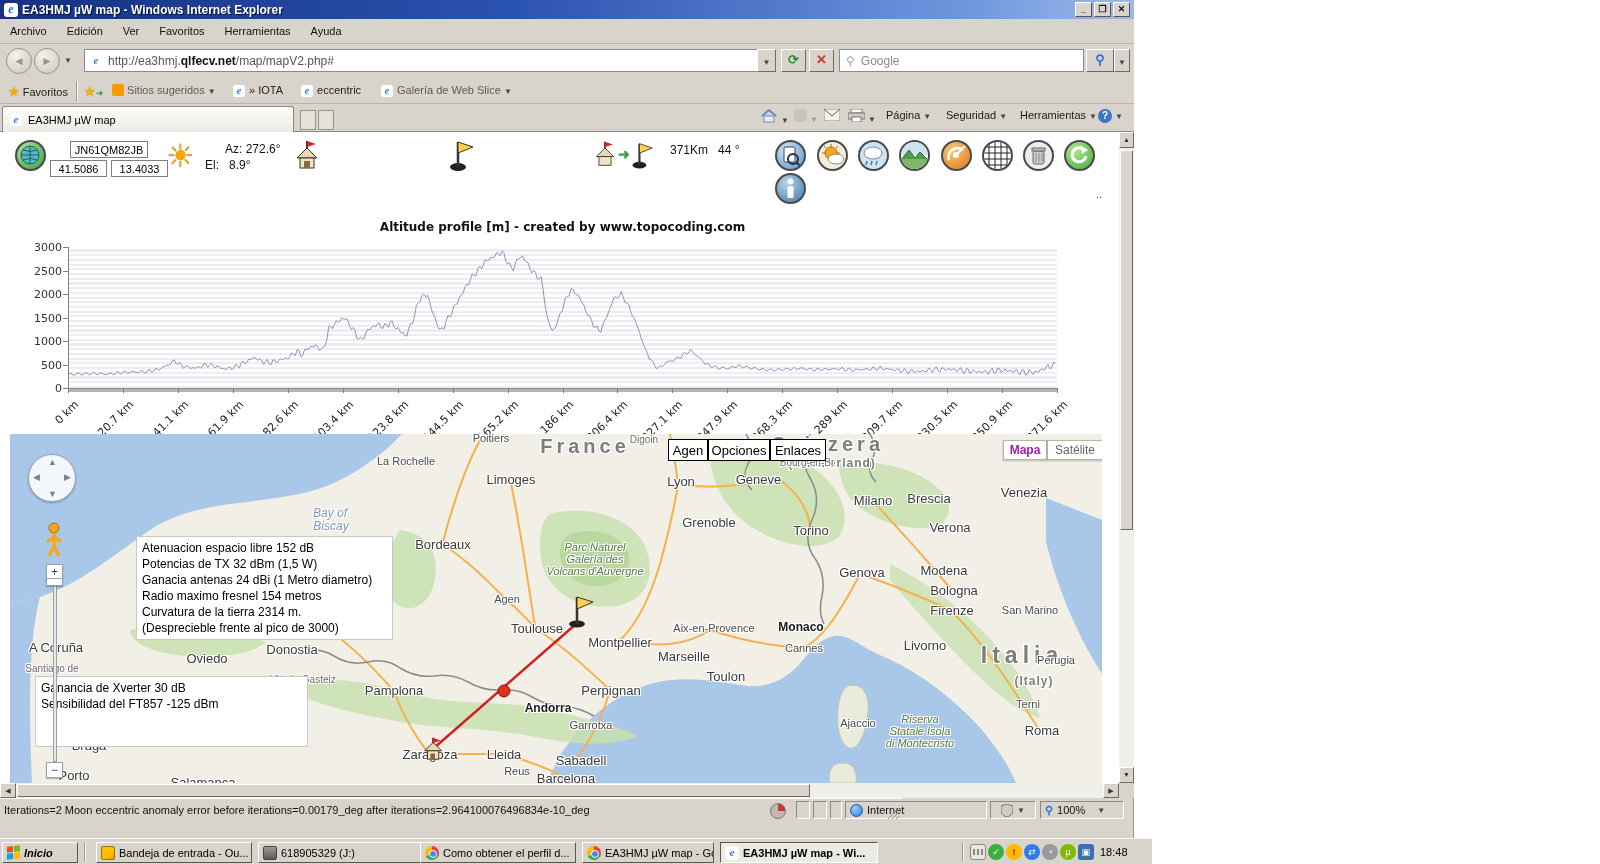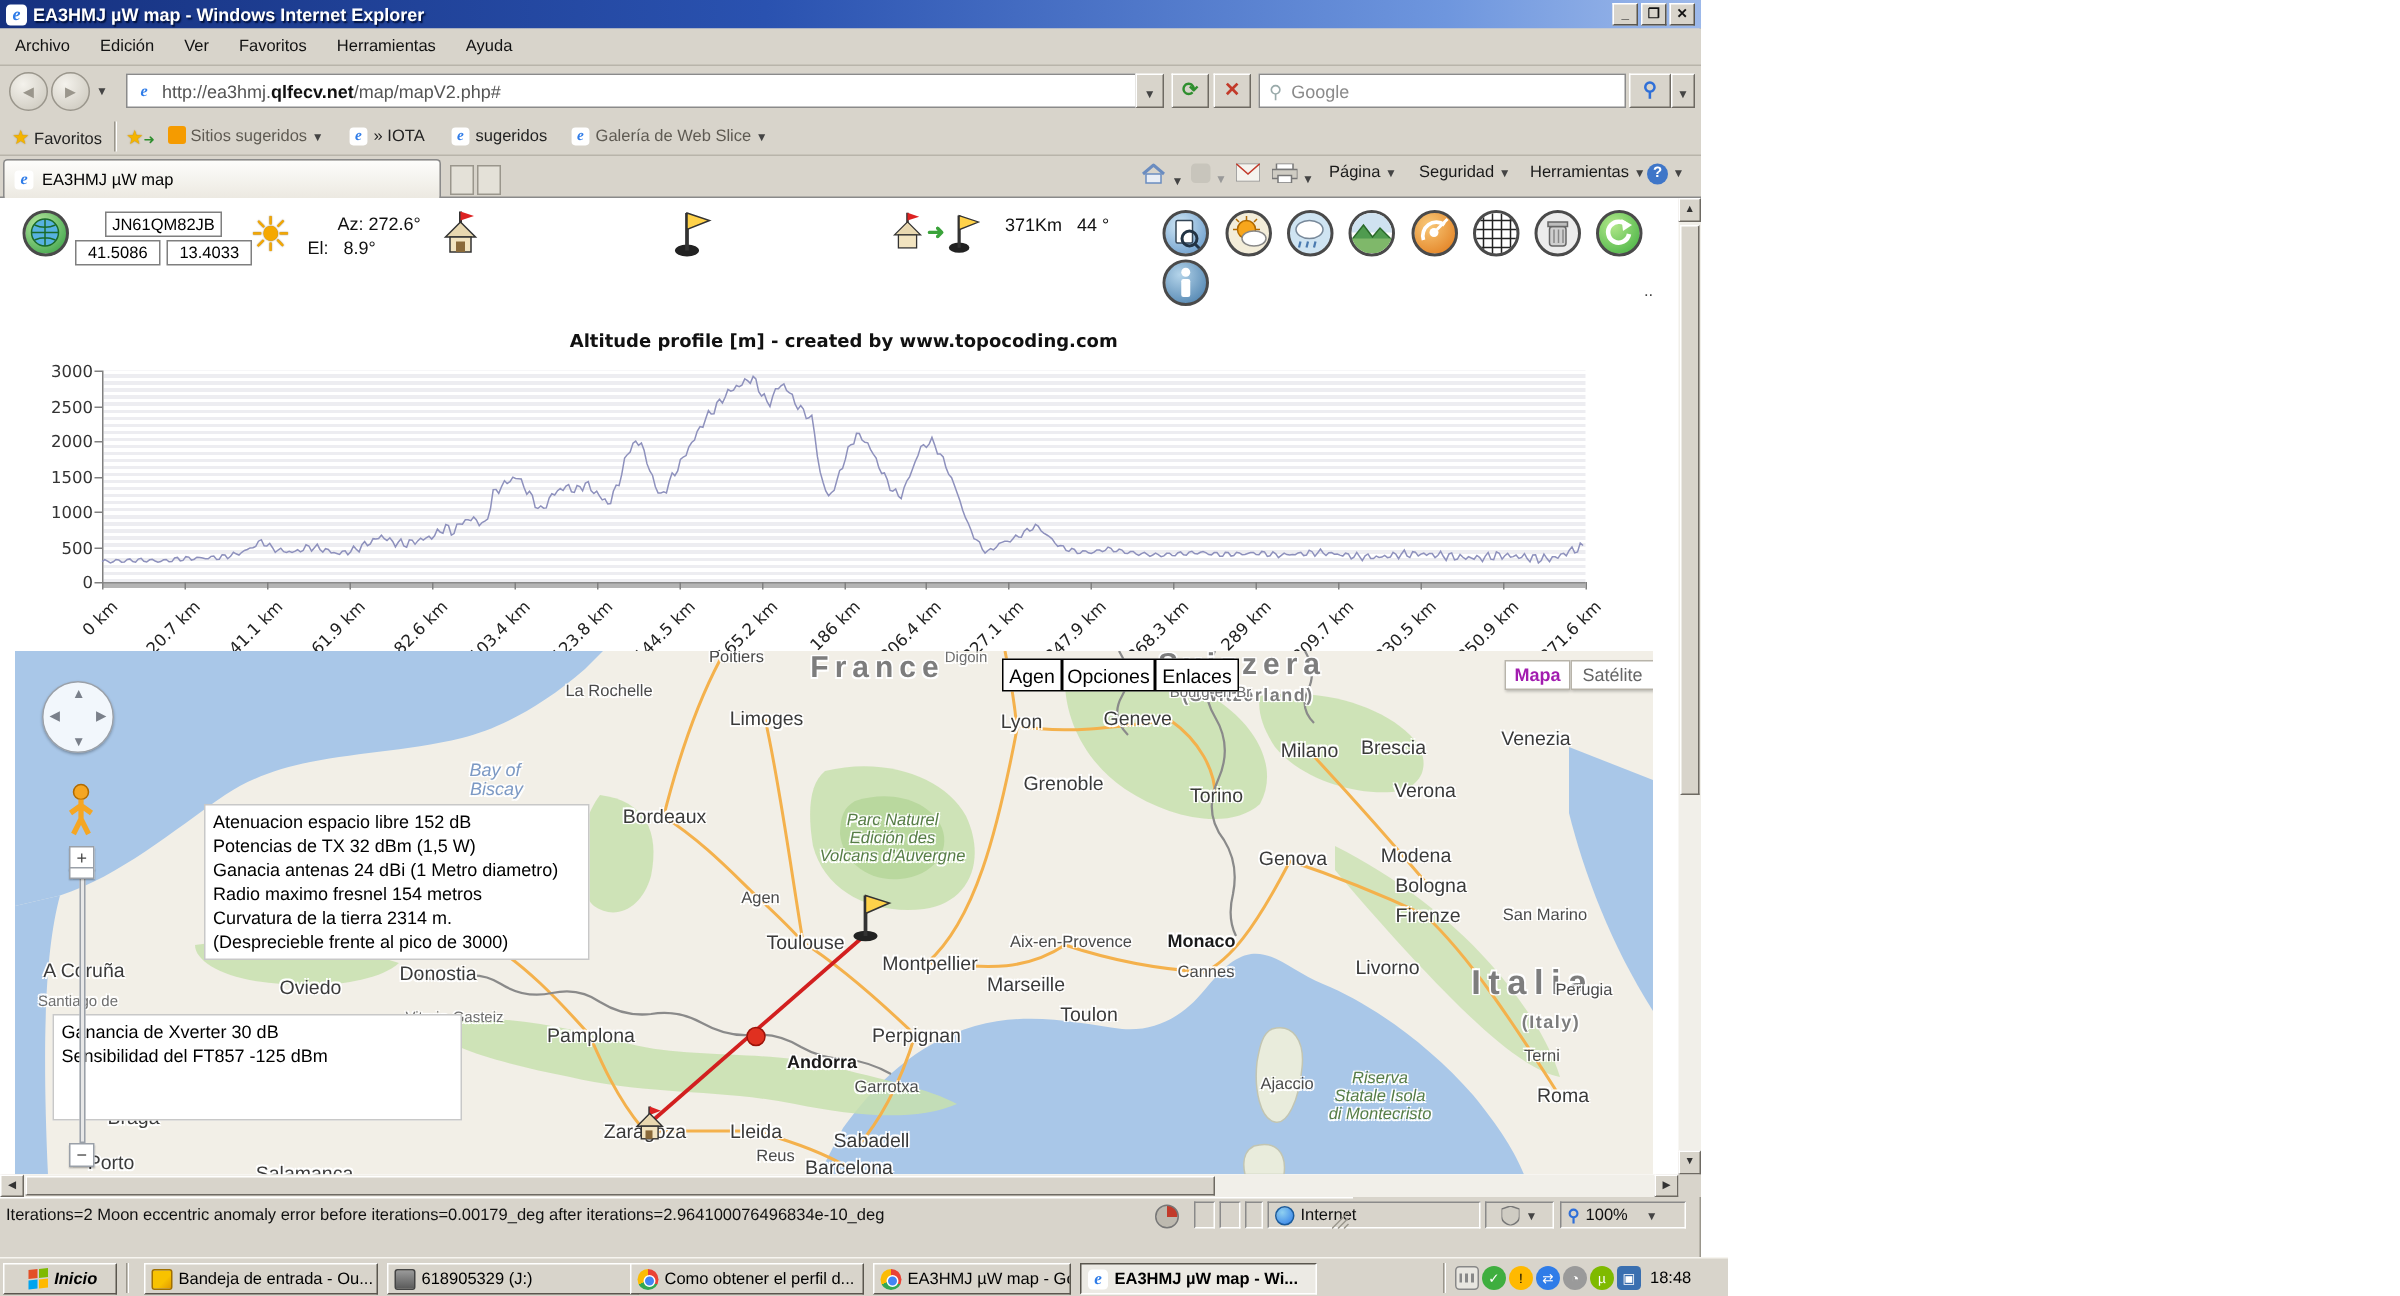--- a/index.html
+++ b/index.html
@@ -47,21 +47,21 @@
   .corner { position:absolute; left:1119px; top:651px; width:15px; height:15px; background:#d8d4cb; }
   .sbtn { position:absolute; background:#d8d4cb; border:1px solid; border-color:#fff #6e6a63 #6e6a63 #fff; color:#333; font-size:7px; text-align:center; }
   .sthumb { position:absolute; background:#d8d4cb; border:1px solid; border-color:#fff #6e6a63 #6e6a63 #fff; }
   .statusbar { position:absolute; left:0; top:798px; width:902px; height:24px; background:#d8d4cb; border-top:1px solid #fff; font-size:11px; color:#111; }
   .scell { position:absolute; top:2px; height:18px; border:1px solid; border-color:#8a8a8a #fff #fff #8a8a8a; display:flex; align-items:center; padding:0 4px; gap:4px; }
 
   
   .taskbar { position:absolute; left:0; top:838px; width:1152px; height:26px; background:#d8d4cb; border-top:1px solid #f7f5f0; }
   .startbtn { position:absolute; left:2px; top:3px; width:76px; height:21px; background:#d8d4cb;
     border:1px solid; border-color:#fff #5a564e #5a564e #fff; display:flex; align-items:center; gap:4px; padding-left:4px;
-    font-weight:bold; font-size:11px; font-style:italic;justify-content:center; }
+    font-weight:bold; font-size:11px; font-style:italic; }
   .winflag { display:grid; grid-template-columns:6px 6px; grid-template-rows:6px 6px; gap:1px; transform:skewY(-6deg); }
   .winflag i { display:block; }
   .taskbtn { position:absolute; top:3px; height:21px; background:#d8d4cb; border:1px solid; border-color:#fff #5a564e #5a564e #fff;
     display:flex; align-items:center; gap:4px; padding:0 4px; font-size:11px; white-space:nowrap; overflow:hidden; }
   .taskbtn.active { background:#eceae4; border-color:#5a564e #fff #fff #5a564e; font-weight:bold; }
   .ticon { width:14px; height:14px; flex:0 0 14px; border-radius:2px; }
   .chromeicon { border-radius:50%; background:conic-gradient(#ea4335 0 120deg,#34a853 120deg 240deg,#fbbc05 240deg 360deg); position:relative; }
   .chromeicon::after { content:""; position:absolute; left:4px; top:4px; width:6px; height:6px; border-radius:50%; background:#4285f4; border:1px solid #fff; }
   .trayicon { position:absolute; top:5px; width:16px; height:16px; border-radius:3px; font-size:9px; color:#fff; text-align:center; line-height:16px; }
   .vsep { position:absolute; top:3px; width:2px; height:20px; border-left:1px solid #9a968c; border-right:1px solid #fff; }
@@ -150,21 +150,21 @@
       <span class="sqbtn" style="left:1086px;width:28px;color:#2f6fd8;font-weight:bold;line-height:20px;">⚲</span>
       <span class="sqbtn" style="left:1114px;width:16px;line-height:21px;"><span class="caret">▼</span></span>
     </div>
 
     <div class="favbar">
       <span class="favitem" style="left:8px;"><span class="star">★</span> <span>Favoritos</span></span>
       <span class="vsep" style="left:76px;top:3px;"></span>
       <span class="favitem" style="left:84px;"><span class="star">★</span><span style="color:#2f8f2f;font-size:9px;">➜</span></span>
       <span class="favitem" style="left:112px;"><span style="display:inline-block;width:12px;height:12px;background:#f59b00;border-radius:2px;vertical-align:-2px;"></span> <span class="gray">Sitios sugeridos</span> <span class="caret">▼</span></span>
       <span class="favitem" style="left:232px;"><span class="e-logo" style="transform:scale(.85);">e</span> <span>» IOTA</span></span>
-      <span class="favitem" style="left:300px;"><span class="e-logo" style="transform:scale(.85);">e</span> <span>sugeridos</span></span>
+      <span class="favitem" style="left:300px;"><span class="e-logo" style="transform:scale(.85);">e</span> <span>eccentric</span></span>
       <span class="favitem" style="left:380px;"><span class="e-logo" style="transform:scale(.85);">e</span> <span class="gray">Galería de Web Slice</span> <span class="caret">▼</span></span>
     </div>
 
     <div class="tabrow">
       <div class="tab">
         <span class="e-logo" style="transform:scale(.9);">e</span>
         <span>EA3HMJ µW map</span>
       </div>
       <span class="tabstub" style="left:300px;"></span>
       <span class="tabstub" style="left:318px;"></span>
@@ -375,21 +375,21 @@
 
           <div id="map-labels">
               <div class="mlb mlb-b" style="left: 575px; top: 12px;">France</div>
               <div class="mlb mlb-b" style="left: 818px; top: 10px;">Svizzera</div>
               <div class="mlb mlb-B" style="left: 812px; top: 29px;">(Switzerland)</div>
               <div class="mlb mlb-b2" style="left: 1012px; top: 221px;">Italia</div>
               <div class="mlb mlb-B" style="left: 1014px; top: 247px;">(Italy)</div>
               <div class="mlb mlb-w" style="left: 320px; top: 79px;">Bay of</div>
               <div class="mlb mlb-w" style="left: 321px; top: 92px;">Biscay</div>
               <div class="mlb mlb-p" style="left: 585px; top: 113px;">Parc Naturel</div>
-              <div class="mlb mlb-p" style="left: 585px; top: 125px;">Edición des</div>
+              <div class="mlb mlb-p" style="left: 585px; top: 125px;">Galería des</div>
               <div class="mlb mlb-p" style="left: 585px; top: 137px;">Volcans d'Auvergne</div>
               <div class="mlb mlb-p" style="left: 910px; top: 285px;">Riserva</div>
               <div class="mlb mlb-p" style="left: 910px; top: 297px;">Statale Isola</div>
               <div class="mlb mlb-p" style="left: 910px; top: 309px;">di Montecristo</div>
               <div class="mlb mlb-c" style="left: 481px; top: 4px;">Poitiers</div>
               <div class="mlb mlb-c" style="left: 396px; top: 27px;">La Rochelle</div>
               <div class="mlb mlb-C" style="left: 501px; top: 45px;">Limoges</div>
               <div class="mlb mlb-s" style="left: 634px; top: 5px;">Digoin</div>
               <div class="mlb mlb-s" style="left: 797px; top: 28px;">Bourg-en-Br</div>
               <div class="mlb mlb-C" style="left: 671px; top: 47px;">Lyon</div>

